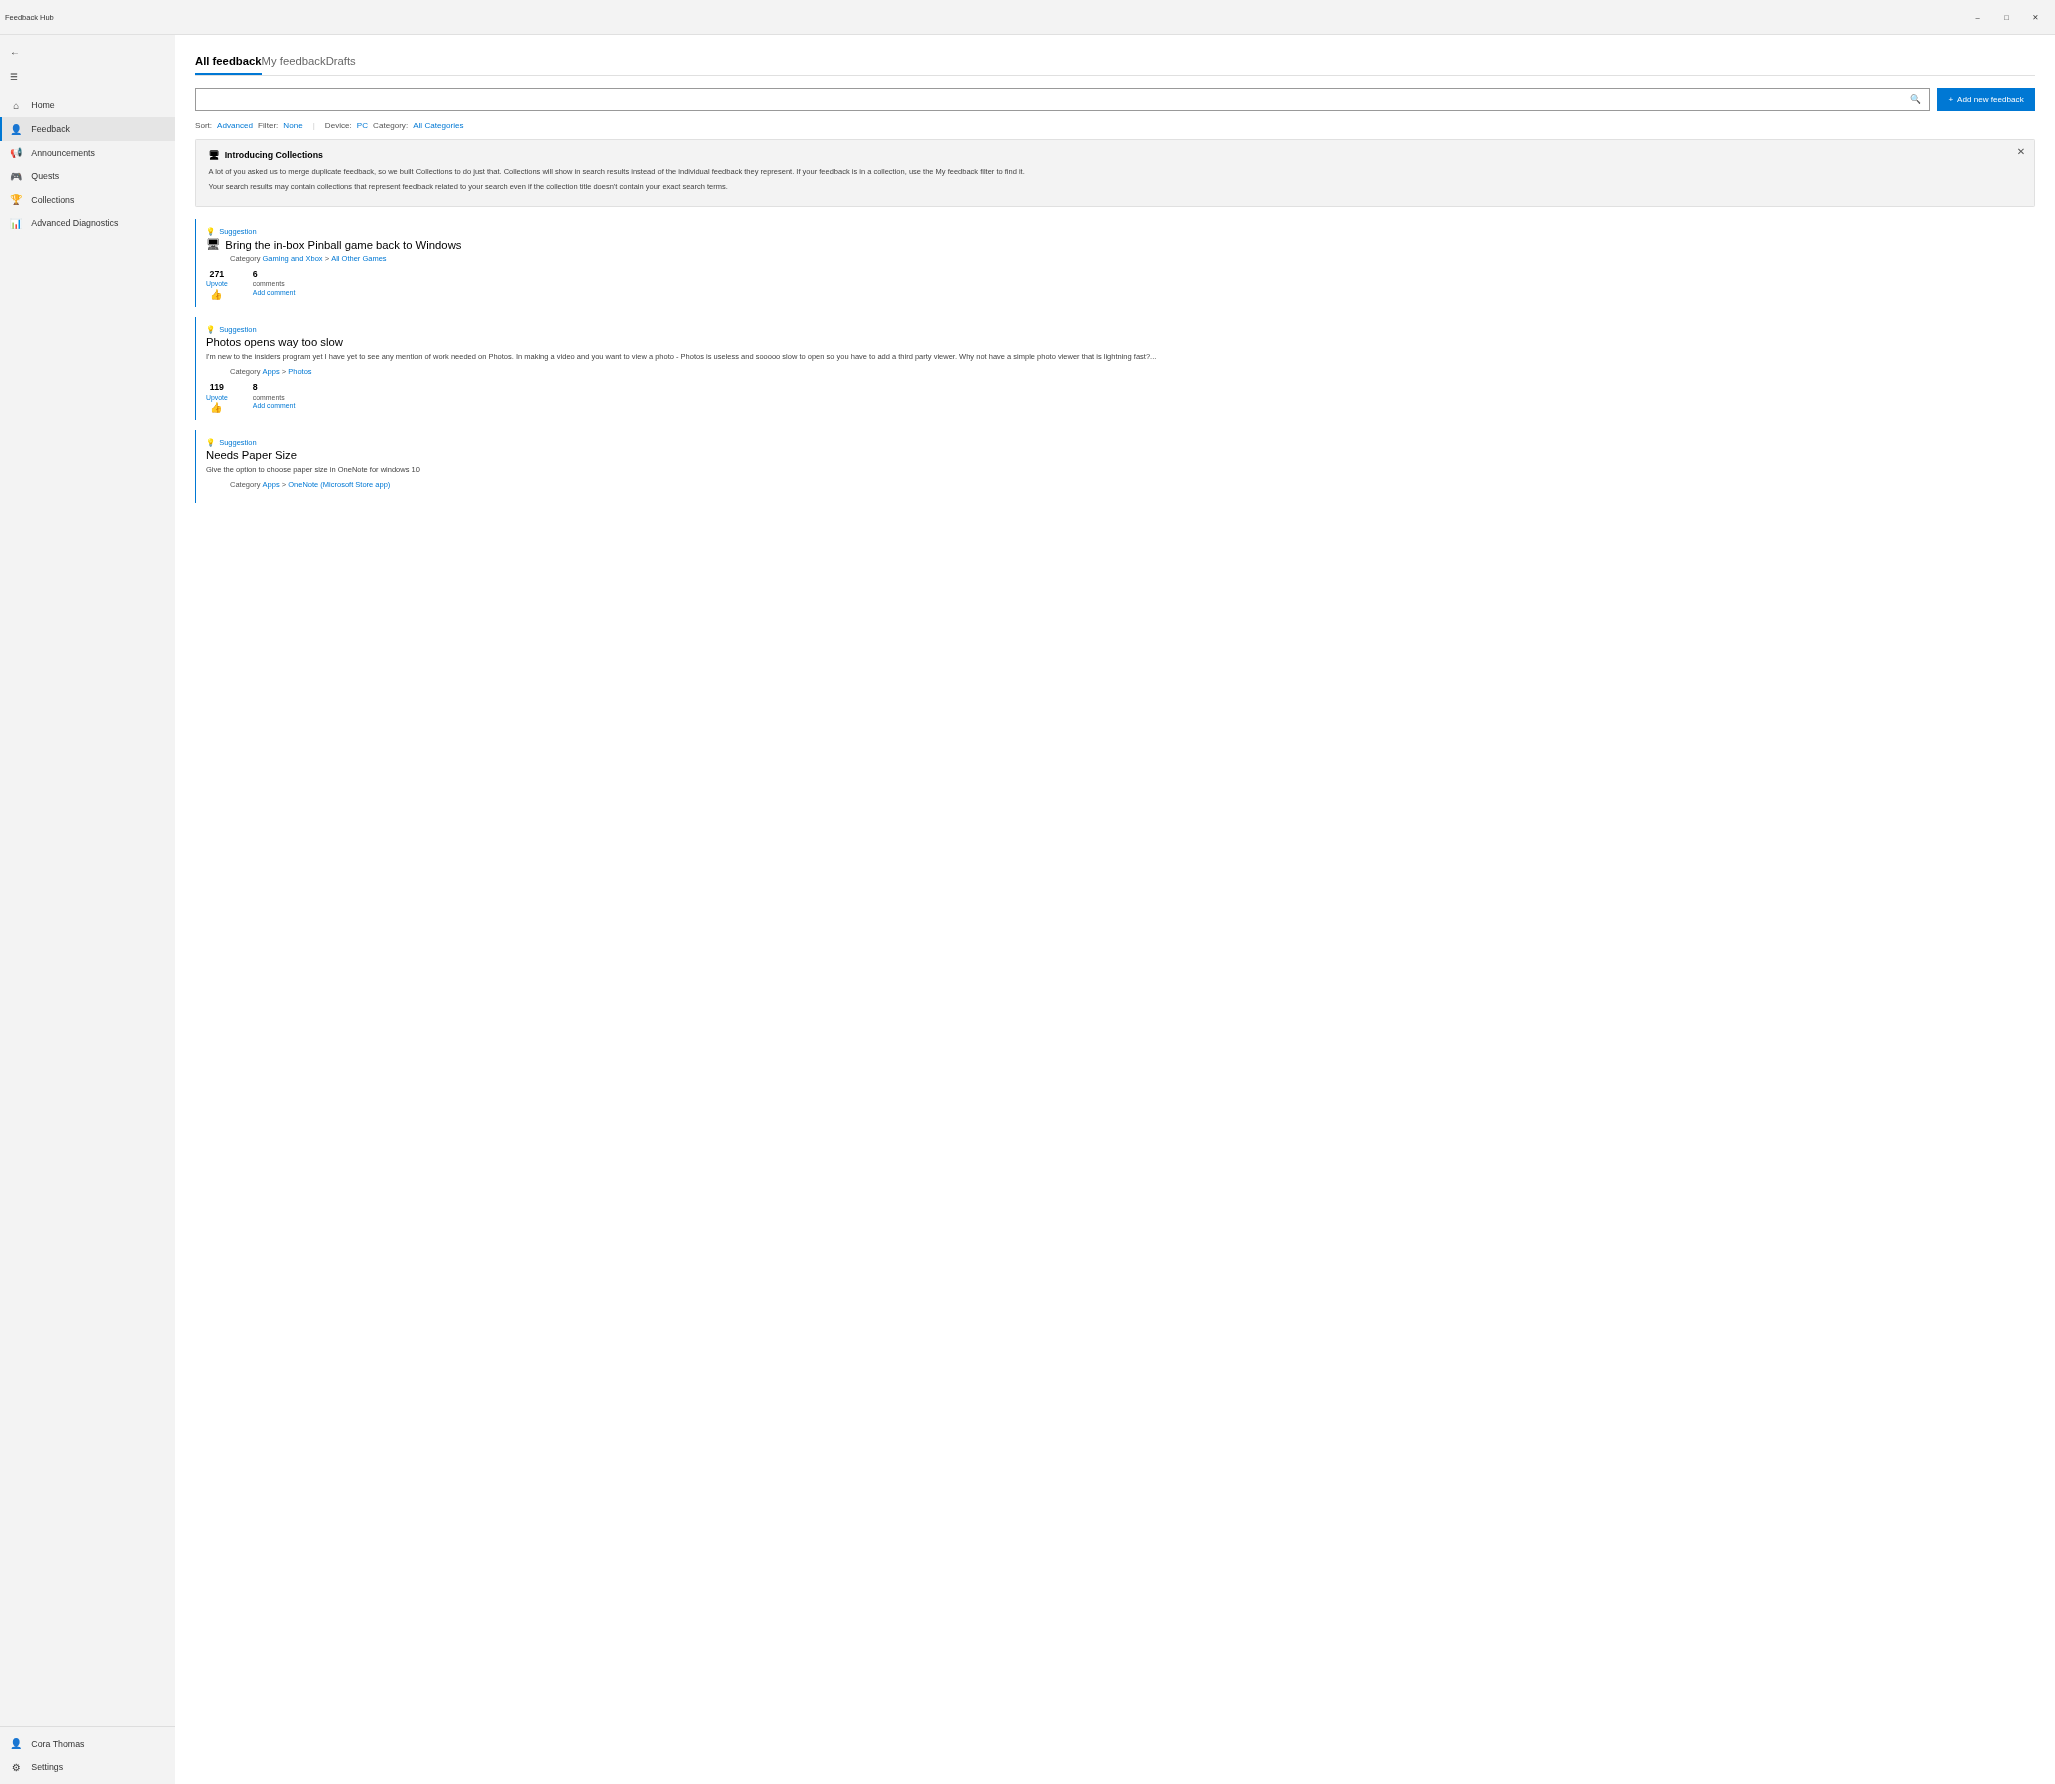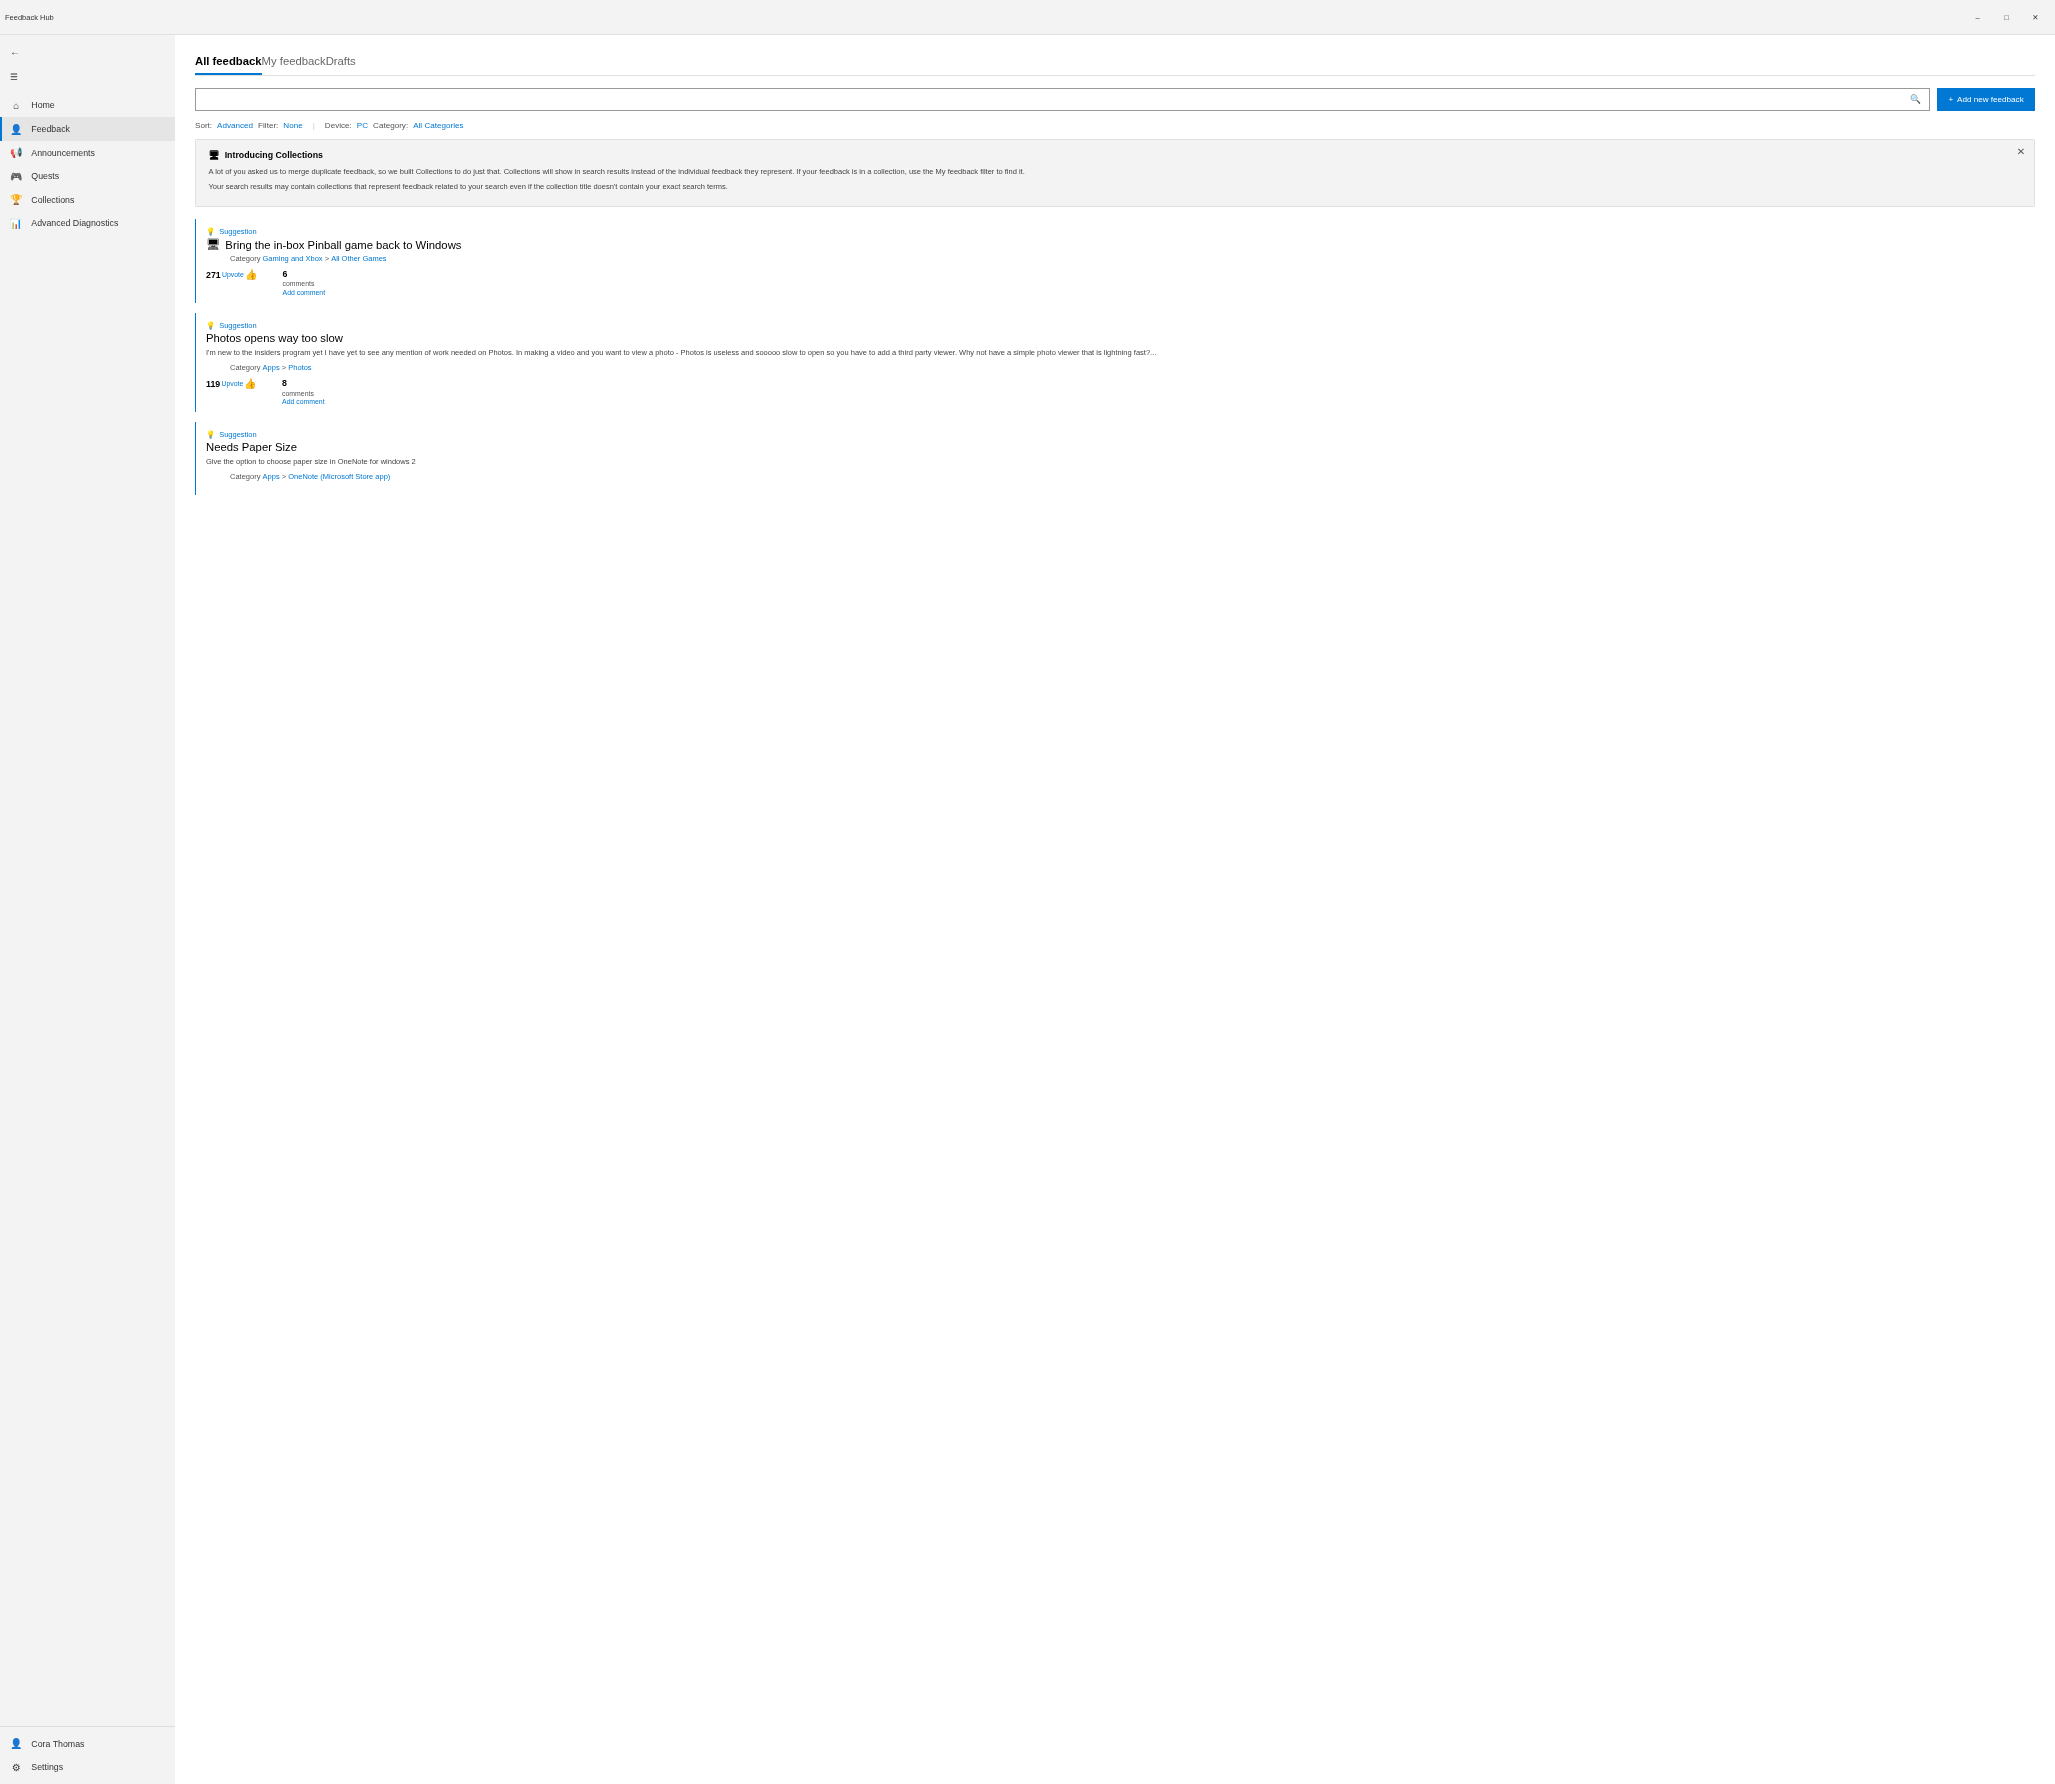--- a/index.html
+++ b/index.html
@@ -226,21 +226,21 @@
       font-size: 7.5px; color: #555; margin-bottom: 6.3px; margin-left: 24px;
     }
     .feedback-category a { color: #0078d4; text-decoration: none; }
     .feedback-desc {
       font-size: 7.5px; color: #444; line-height: 1.5; margin-bottom: 5px;
     }
     .feedback-actions {
       display: flex; gap: 25px; align-items: flex-start;
     }
     .feedback-vote {
-      display: flex; flex-direction: row; align-items: center; gap: 1.3px;
+      display: flex; flex-direction: column; align-items: center; gap: 1.3px;
     }
     .feedback-vote-count { font-size: 8.8px; font-weight: 700; }
     .feedback-vote-label { font-size: 6.9px; color: #0078d4; cursor: pointer; }
     .feedback-vote-icon { font-size: 10px; color: #0078d4; cursor: pointer; }
     .feedback-comments {
       display: flex; flex-direction: column; align-items: flex-start; gap: 1.3px;
     }
     .feedback-comments-count { font-size: 8.8px; font-weight: 700; }
     .feedback-comments-label { font-size: 6.9px; color: #555; }
     .feedback-add-comment { font-size: 6.9px; color: #0078d4; cursor: pointer; text-decoration: none; }
@@ -398,21 +398,21 @@
     </div>
 
     <div class="feedback-item">
       <div class="feedback-type">
         <span>💡</span>
         <span>Suggestion</span>
       </div>
       <div class="feedback-title">
         <span>Needs Paper Size</span>
       </div>
-      <div class="feedback-desc">Give the option to choose paper size in OneNote for windows 2</div>
+      <div class="feedback-desc">Give the option to choose paper size in OneNote for windows 10</div>
       <div class="feedback-category">
         Category&nbsp;<a>Apps</a>&nbsp;&gt;&nbsp;<a>OneNote (Microsoft Store app)</a>
       </div>
     </div>
 
   </div>
 </div>
 
 
 </body></html>

